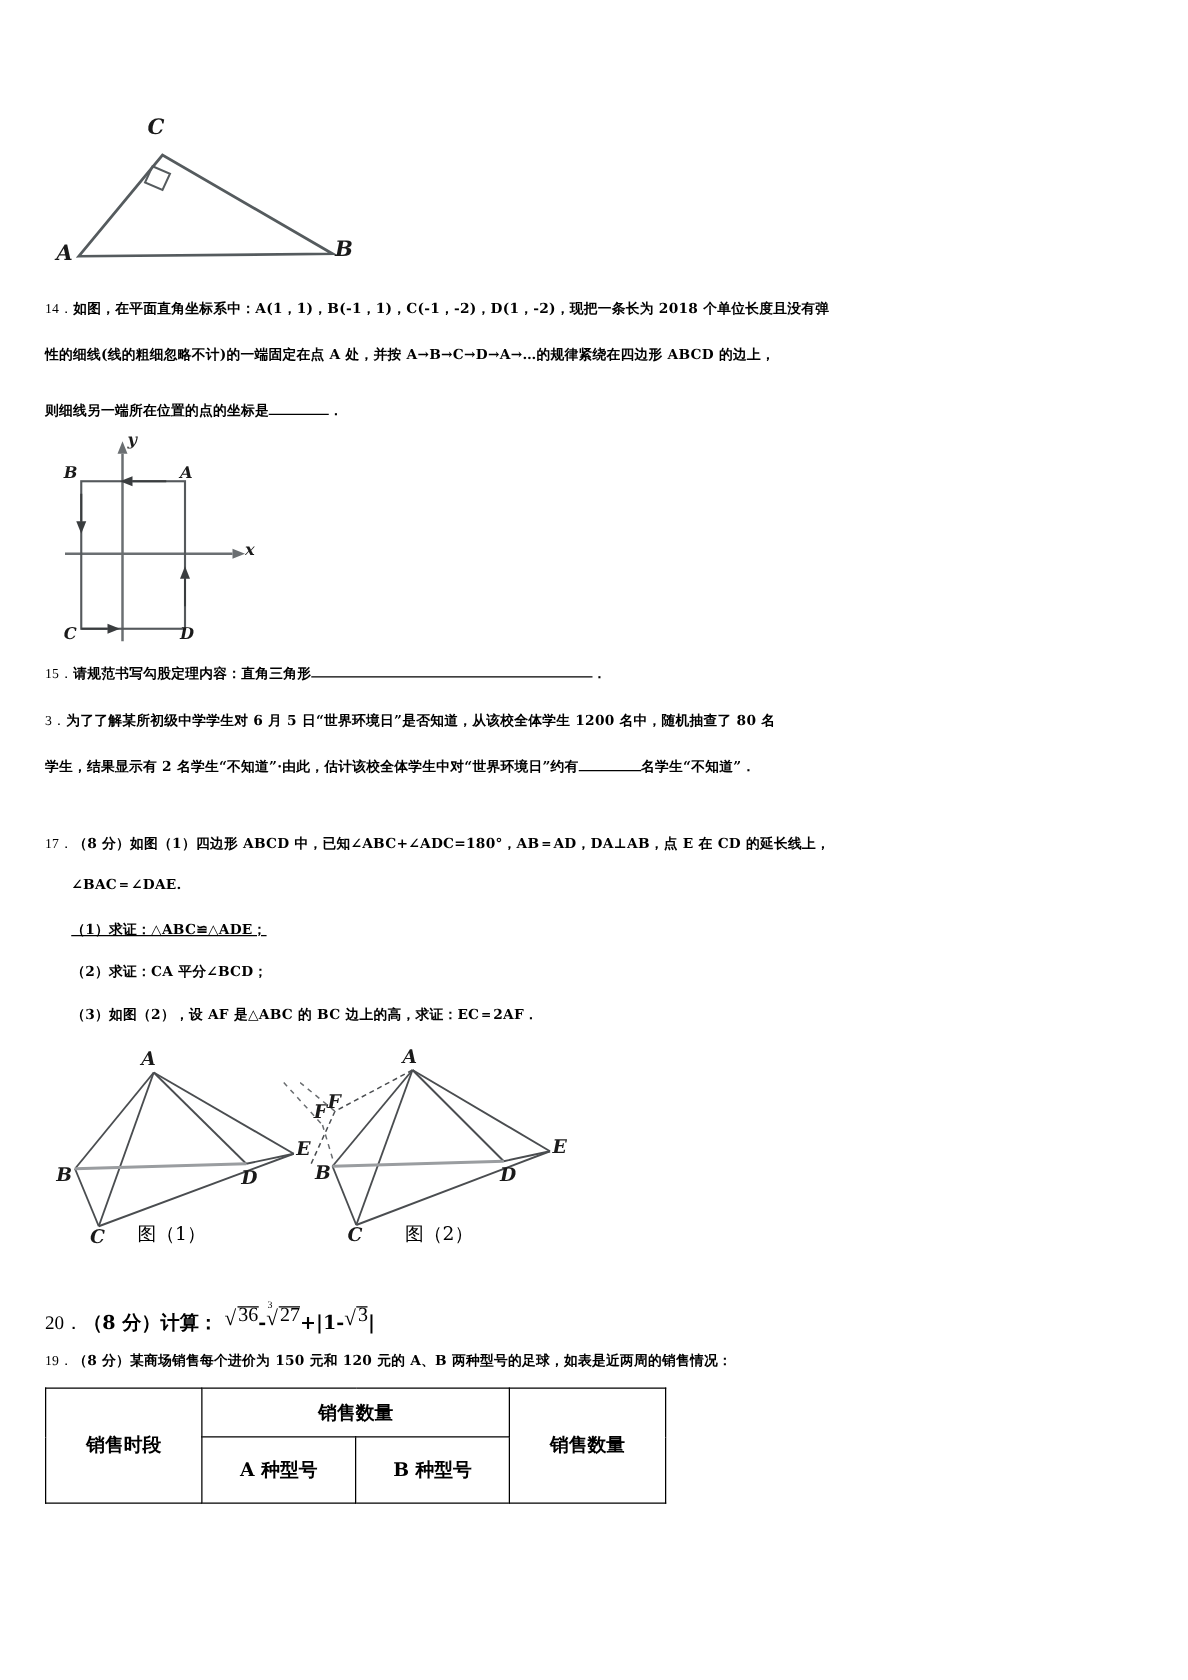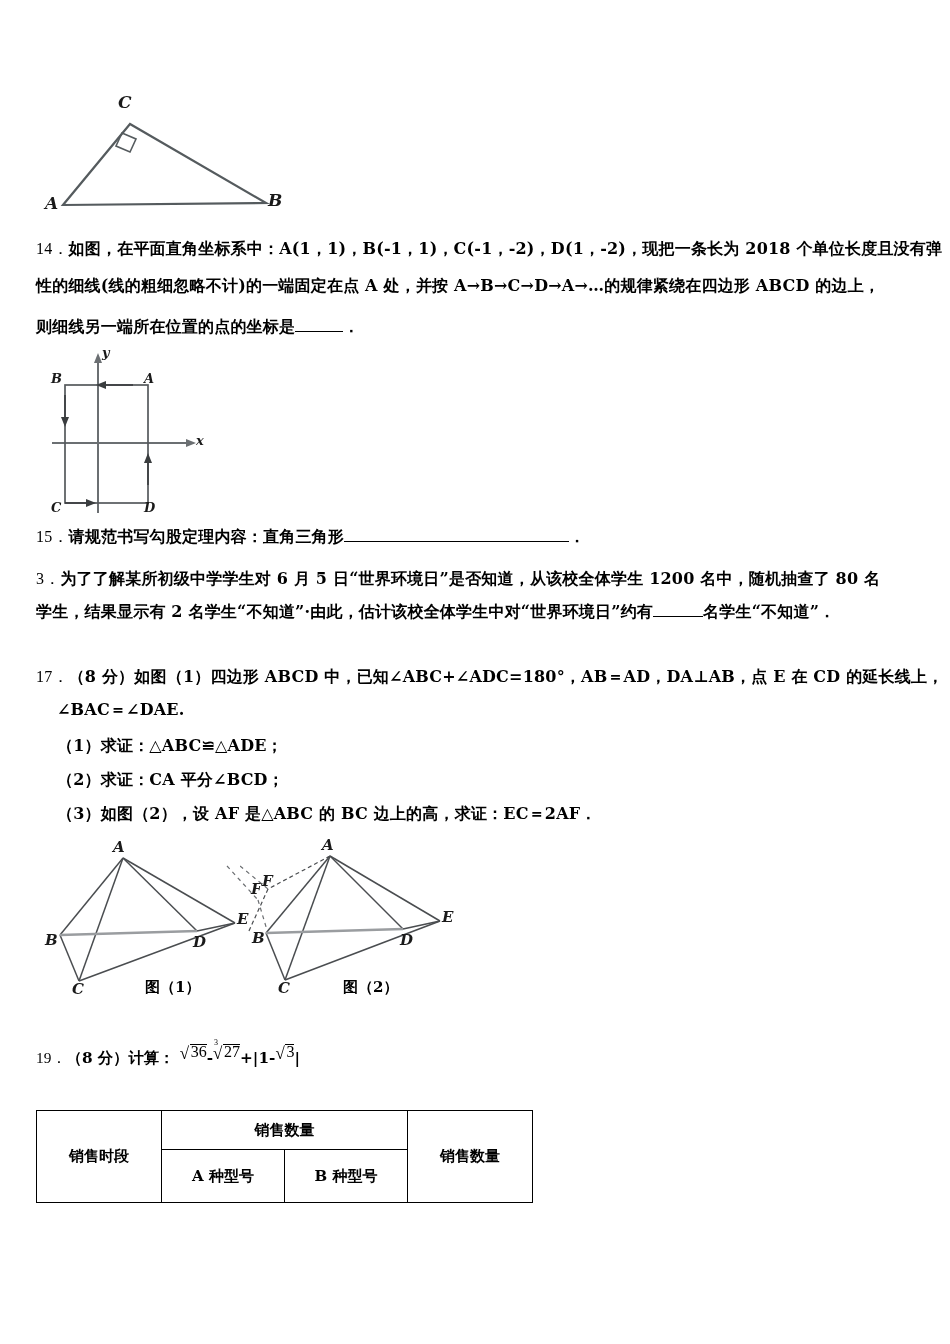--- a/index.html
+++ b/index.html
@@ -17,21 +17,21 @@
   }
   .page {
     position: absolute;
     left: 0; top: 0;
     width: 950px;
     height: 1344px;
   }
   
   .qline {
     position: absolute;
-    font-size: 16px;
+    font-size: 11px;
     line-height: 1.0;
     letter-spacing: 0.2px;
     white-space: nowrap;
     font-weight: 700;
     font-family: "DejaVu Serif", "Liberation Serif", serif;
   }
   .qnum {
     font-weight: 400;
     font-family: "Liberation Serif", serif;
   }
@@ -52,23 +52,22 @@
     position: absolute;
     font-style: italic;
     font-weight: 700;
     font-family: "DejaVu Serif", "Liberation Serif", serif;
     font-size: 15px;
     color: #1a1a1a;
   }
   .figcaption {
     position: absolute;
     font-size: 15px;
-    font-weight: 700;
-    white-space: nowrap;
-    margin-left: 35px;
+    font-weight: 400;
+    white-space: nowrap;
   }
   
   .sales-table {
     position: absolute;
     border-collapse: collapse;
     table-layout: fixed;
   }
   .sales-table td {
     border: 1.6px solid #000;
     font-size: 15px;
@@ -185,21 +184,21 @@
     <span>学生，结果显示有 2 名学生“不知道”·由此，估计该校全体学生中对“世界环境日”约有</span><span class="blank-ul" style="width:50px; height:15px;"></span><span>名学生“不知道”．</span>
   </div>
 
 
   <div class="qline" style="left:36px; top:669px;">
     <span class="qnum">17．</span><span>（8 分）</span><span>如图（1）四边形 ABCD 中，已知∠ABC+∠ADC=180°，AB＝AD，DA⊥AB，点 E 在 CD 的延长线上，</span>
   </div>
   <div class="qline" style="left:57px; top:702px;">
     <span>∠BAC＝∠DAE.</span>
   </div>
-  <div class="qline" style="left:57px; top:738px;">（1）求证：△ABC≌△ADE；</div>
+  <div class="qline" style="left:57px; top:738px;text-decoration:underline;">（1）求证：△ABC≌△ADE；</div>
   <div class="qline" style="left:57px; top:772px;">（2）求证：CA 平分∠BCD；</div>
   <div class="qline" style="left:57px; top:806px;">（3）如图（2），设 AF 是△ABC 的 BC 边上的高，求证：EC＝2AF．</div>
 
   <div class="fig" style="left:45px; top:838px; width:230px; height:170px;">
     <svg width="230" height="170" viewBox="0 0 230 170">
 
       <line x1="78" y1="20" x2="15" y2="97" stroke="#4a4d50" stroke-width="1.5"></line>
       <line x1="15" y1="97" x2="34" y2="143" stroke="#4a4d50" stroke-width="1.5"></line>
       <line x1="34" y1="143" x2="78" y2="20" stroke="#4a4d50" stroke-width="1.5"></line>
       <line x1="78" y1="20" x2="152" y2="93" stroke="#4a4d50" stroke-width="1.5"></line>
@@ -235,42 +234,45 @@
       <line x1="90" y1="18" x2="28" y2="51" stroke="#4a4d50" stroke-width="1.2" stroke-dasharray="4,3"></line>
       <line x1="28" y1="51" x2="8" y2="95" stroke="#4a4d50" stroke-width="1.2" stroke-dasharray="4,3"></line>
       <line x1="0" y1="28" x2="28" y2="51" stroke="#6a6d70" stroke-width="1.2" stroke-dasharray="4,4"></line>
     </svg>
     <span class="figlabel" style="left:82px; top:-2px;">A</span>
     <span class="figlabel" style="left:12px; top:91px;">B</span>
     <span class="figlabel" style="left:38px; top:141px;">C</span>
     <span class="figlabel" style="left:160px; top:93px;">D</span>
     <span class="figlabel" style="left:202px; top:70px;">E</span>
     <span class="figlabel" style="left:22px; top:34px;">F</span>
-    <span class="figcaption" style="left:68px; top:140px;">图（2）</span>
+    <span class="figcaption" style="left:84px; top:140px;">图（2）</span>
   </div>
 
   <div class="mathexpr" style="left:36px; top:1048px;">
-    <span class="qnum">19．</span><span>（8 分）</span><span>计算：</span><span class="sup-up">
+    <span class="qnum">20．</span><span>（8 分）</span><span>计算：</span><span class="sup-up">
       <span class="radical">
         <span class="rsign">√</span>
         <span class="rbar"></span>
         <span class="rnum">36</span>
       </span><span style="position:relative; top:6px;">-</span><span class="radical">
         <span class="rindex">3</span>
         <span class="rsign">√</span>
         <span class="rbar"></span>
         <span class="rnum">27</span>
       </span><span style="position:relative; top:6px;">+|1-</span><span class="radical">
         <span class="rsign">√</span>
         <span class="rbar"></span>
         <span class="rnum">3</span>
       </span><span style="position:relative; top:6px;">|</span>
     </span>
   </div>
 
+  <div class="qline" style="left:36px; top:1083px;">
+    <span class="qnum">19．</span><span>（8 分）</span><span>某商场销售每个进价为 150 元和 120 元的 A、B 两种型号的足球，如表是近两周的销售情况：</span>
+  </div>
 
   <table class="sales-table" style="left:36px; top:1110px; width:497px; height:90px;">
     <tbody>
         <tr>
       <td rowspan="2" class="td-left" style="width:124px;">销售时段</td>
       <td colspan="2" class="td-left" style="height:38px;text-align:center;">销售数量</td>
       <td rowspan="2" class="td-left" style="width:124px;">销售数量</td>
     </tr>
     <tr>
       <td class="td-left" style="width:124px; height:52px;">A 种型号</td>

